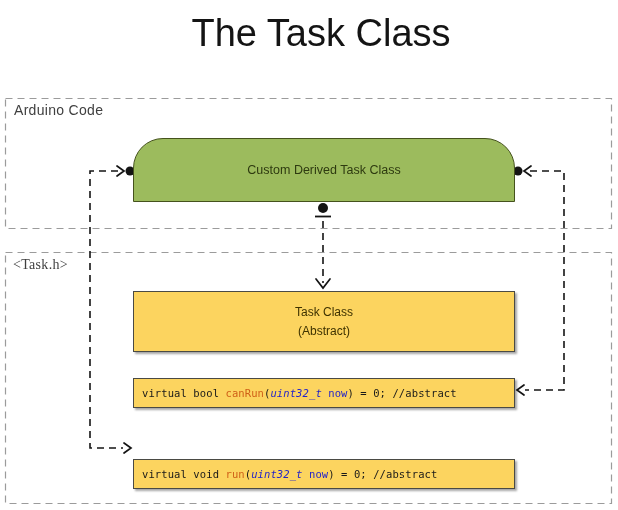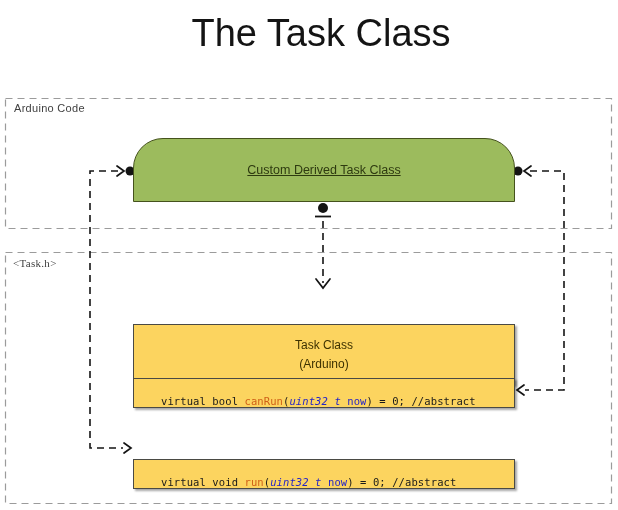--- a/index.html
+++ b/index.html
@@ -8,57 +8,57 @@
     font-family:"Liberation Sans",sans-serif;
   }
   .title{
     position:absolute;top:12px;left:0;width:100%;text-align:center;
     font-size:38px;font-weight:400;letter-spacing:0px;
     color:var(--title-color,#141414);
     padding-left:12px;
   }
   
   .region-label{
-    position:absolute;font-size:11px;color:var(--region-label,#3f3f3f);
+    position:absolute;font-size:14px;color:var(--region-label,#3f3f3f);
     letter-spacing:0.3px;
   }
   .region-label.arduino{left:14px;top:102px;}
   .region-label.taskh{left:13px;top:257px;font-family:Liberation Serif, serif;}
 
   .connector-layer{position:absolute;left:0;top:0;width:618px;height:510px;pointer-events:none;}
   .dashline{fill:none;stroke:var(--connector,#141414);stroke-width:1.6;stroke-dasharray:7 5;}
   .solidline{fill:none;stroke:var(--connector,#141414);stroke-width:1.8;}
   .regionrect{fill:none;stroke:var(--region-border,#9b9b9b);stroke-width:1.2;stroke-dasharray:7 5;}
   .dot{fill:var(--connector,#141414);stroke:none;}
   .arrowhead{fill:none;stroke:var(--connector,#141414);stroke-width:1.7;stroke-linecap:round;}
 
   .green-shape{
     position:absolute;left:133px;top:138px;width:382px;height:64px;
     box-sizing:border-box;
     background:var(--green-fill,#9cbb5d);
     border:1.5px solid var(--green-border,#45521d);
     border-radius:30px 30px 0 0;
     display:flex;align-items:center;justify-content:center;
-    font-size:12.5px;color:var(--green-text,#2e3a10);text-decoration:underline;
+    font-size:12.5px;color:var(--green-text,#2e3a10);
   }
   .yellow-box{
     position:absolute;box-sizing:border-box;
     background:var(--yellow-fill,#fcd45f);
     border:1.4px solid var(--yellow-border,#4a4a44);
     box-shadow:1.5px 2px 2px rgba(0,0,0,0.35);
   }
   .task-class-box{
     left:133px;top:291px;width:382px;height:61px;
     display:flex;flex-direction:column;align-items:center;justify-content:center;
-    font-size:12px;line-height:1.55;color:var(--yellow-text,#3e3200);margin-top:33px;
+    font-size:12px;line-height:1.55;color:var(--yellow-text,#3e3200);
   }
   .code-box{
     height:30px;left:133px;width:382px;
-    display:flex;align-items:flex-end;
-    padding-left:27px;
+    display:flex;align-items:center;
+    padding-left:8px;
     font-family:"DejaVu Sans Mono","Liberation Mono",monospace;
     font-size:10.5px;letter-spacing:0.1px;white-space:pre;
   }
   .code-box.canrun{top:378px;}
   .code-box.run{top:459px;}
 </style>
 </head>
 <body>
 
 <div class="slide">
@@ -88,20 +88,20 @@
 
   <div class="region-label arduino">Arduino Code</div>
   <div class="region-label taskh">&lt;Task.h&gt;</div>
 
   <div class="green-shape">
     <span>Custom Derived Task Class</span>
   </div>
 
   <div class="yellow-box task-class-box">
     <span>Task Class</span>
-    <span>(Arduino)</span>
+    <span>(Abstract)</span>
   </div>
 
   <div class="yellow-box code-box canrun"><span style="color: rgb(25, 25, 25);">virtual bool </span><span style="color: rgb(207, 95, 23);">canRun</span><span style="color: rgb(25, 25, 25);">(</span><span style="color: rgb(36, 36, 200); font-style: italic;">uint32_t</span><span style="color: rgb(25, 25, 25);"> </span><span style="color: rgb(36, 36, 200);">now</span><span style="color: rgb(25, 25, 25);">) = 0; //abstract</span></div>
 
   <div class="yellow-box code-box run"><span style="color: rgb(25, 25, 25);">virtual void </span><span style="color: rgb(207, 95, 23);">run</span><span style="color: rgb(25, 25, 25);">(</span><span style="color: rgb(36, 36, 200); font-style: italic;">uint32_t</span><span style="color: rgb(25, 25, 25);"> </span><span style="color: rgb(36, 36, 200);">now</span><span style="color: rgb(25, 25, 25);">) = 0; //abstract</span></div>
 
 </div>
 
 </body></html>

